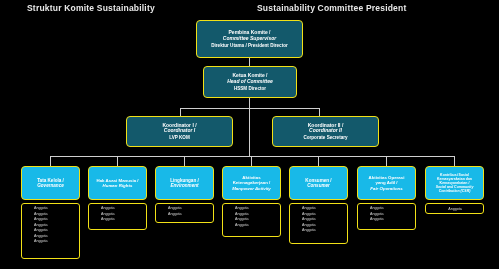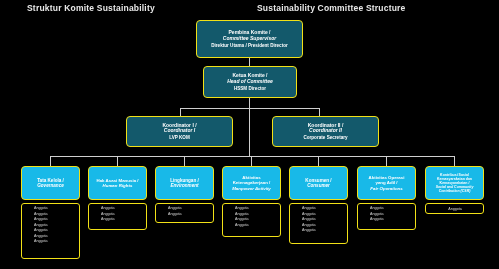--- a/index.html
+++ b/index.html
@@ -60,21 +60,21 @@
   .conn{position:absolute;background:#cfcfcf;}
   .conn.v{width:1px;}
   .conn.h{height:1px;}
 </style>
 </head>
 <body>
 
 <div id="chart-root">
 
   <div class="title" id="title-id">Struktur Komite Sustainability</div>
-  <div class="title" id="title-en">Sustainability Committee Structure</div>
+  <div class="title" id="title-en">Sustainability Committee President</div>
 
   <div class="conn v" style="left:249px;top:58px;height:8px;"></div>
 
   <div class="conn v" style="left:249px;top:98px;height:10px;"></div>
   <div class="conn h" style="left:180px;top:108px;width:139px;"></div>
   <div class="conn v" style="left:180px;top:108px;height:8px;"></div>
   <div class="conn v" style="left:319px;top:108px;height:8px;"></div>
 
   <div class="conn v" style="left:249px;top:108px;height:48px;"></div>
 

